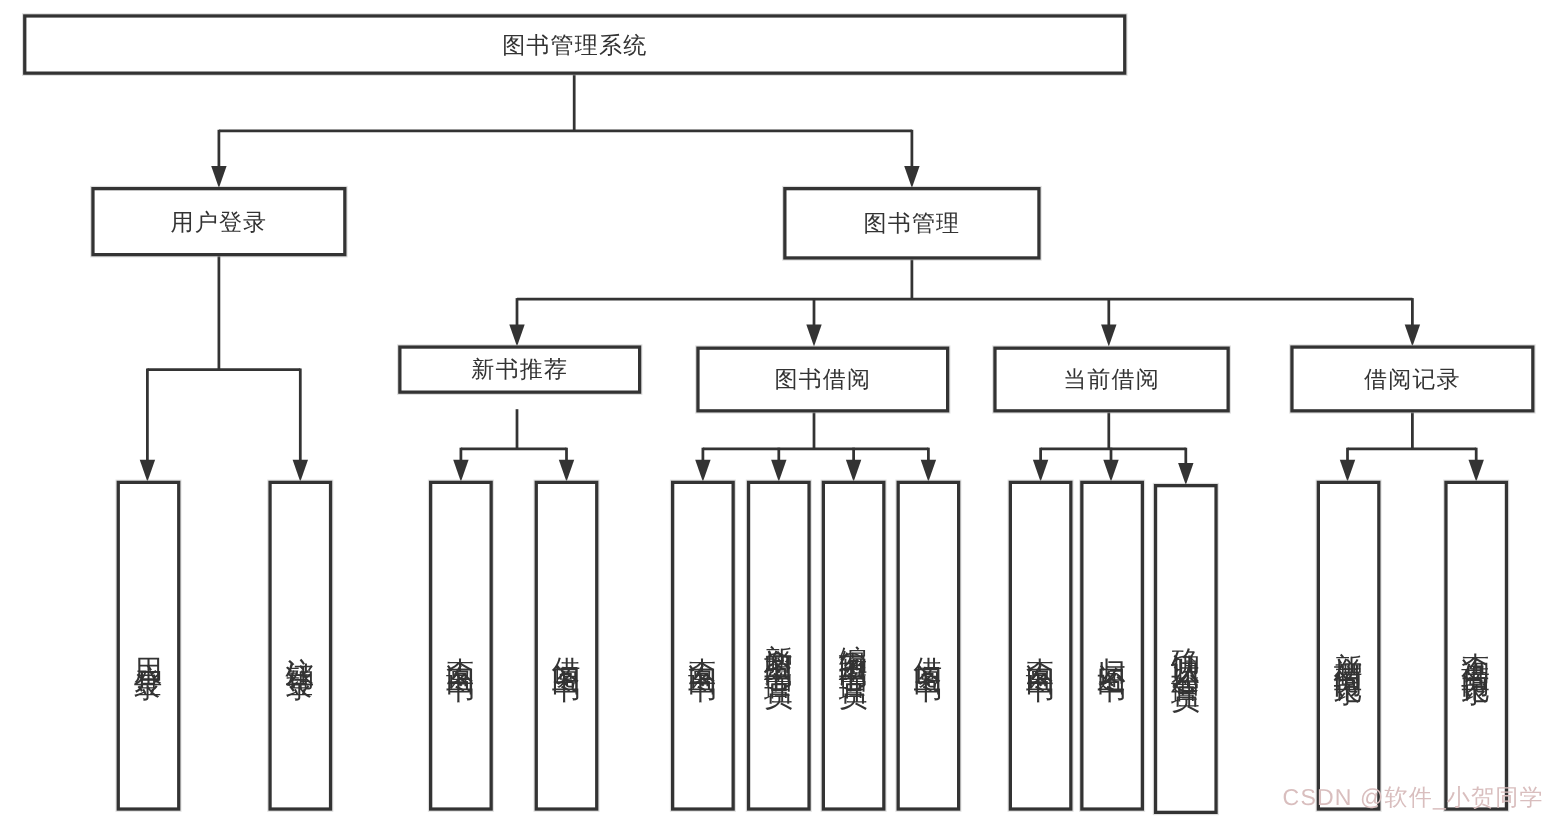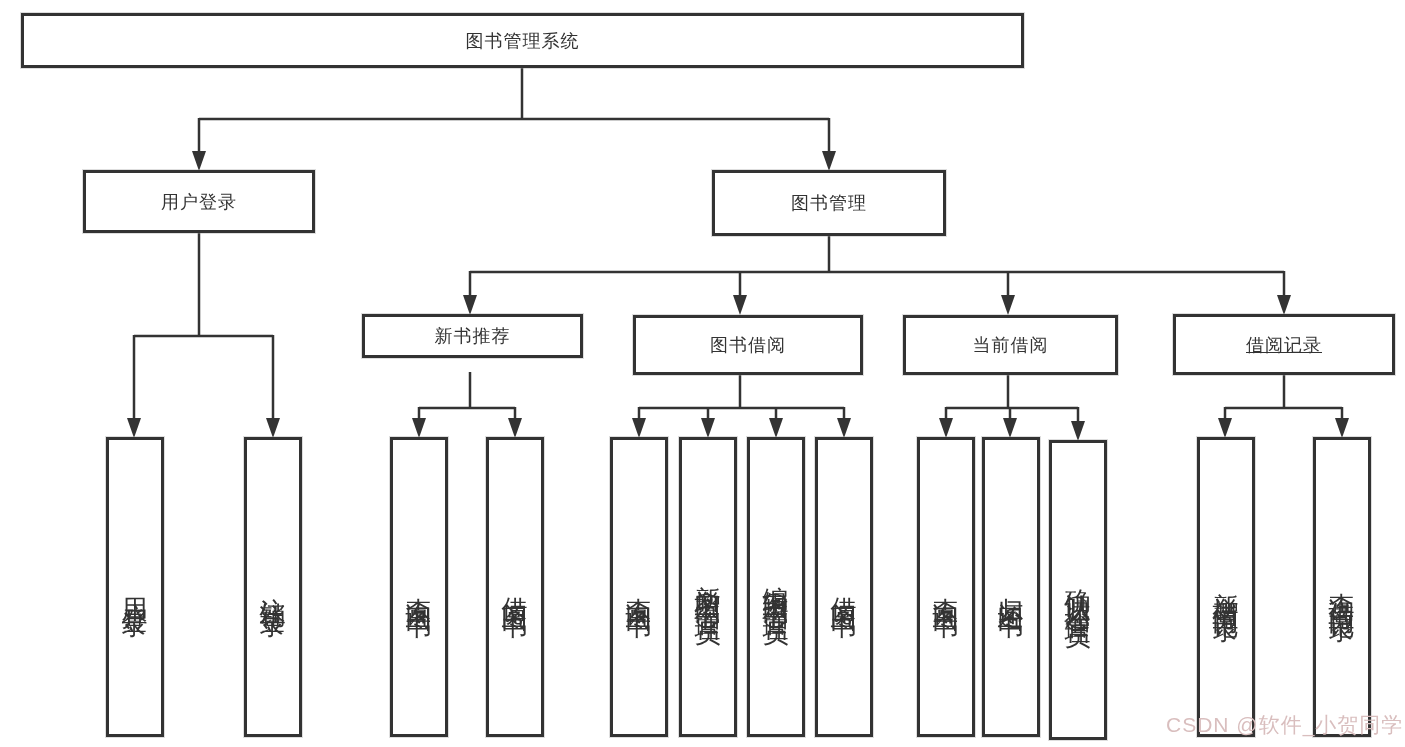--- a/index.html
+++ b/index.html
@@ -22,21 +22,21 @@
     position: absolute;
     box-sizing: border-box;
     border: 3px solid #333333;
     background: #ffffff;
     display: flex;
     align-items: center;
     justify-content: center;
     box-shadow: 0 0 0 1px rgba(160,160,160,0.35);
   }
   .hbox span {
-    font-size: 18px;
+    font-size: 21px;
     letter-spacing: 1px;
     color: #333333;
     white-space: nowrap;
     text-align: center;
   }
   .vbox {
     position: absolute;
     box-sizing: border-box;
     width: 58px;
     height: 300px;
@@ -163,21 +163,21 @@
 
   <div class="hbox" style="left:362px; top:314px; width:221px; height:44px;">
     <span>新书推荐</span>
   </div>
   <div class="hbox" style="left:633px; top:315px; width:230px; height:60px;">
     <span>图书借阅</span>
   </div>
   <div class="hbox" style="left:903px; top:315px; width:215px; height:60px;">
     <span>当前借阅</span>
   </div>
-  <div class="hbox" style="left:1173px; top:314px; width:222px; height:61px;text-decoration:underline;">
+  <div class="hbox" style="left:1173px; top:314px; width:222px; height:61px;">
     <span>借阅记录</span>
   </div>
 
   <div class="vbox" style="left:106px; top:437px;">
     <span>用户登录</span>
   </div>
   <div class="vbox" style="left:244px; top:437px;">
     <span>注销登录</span>
   </div>
 

